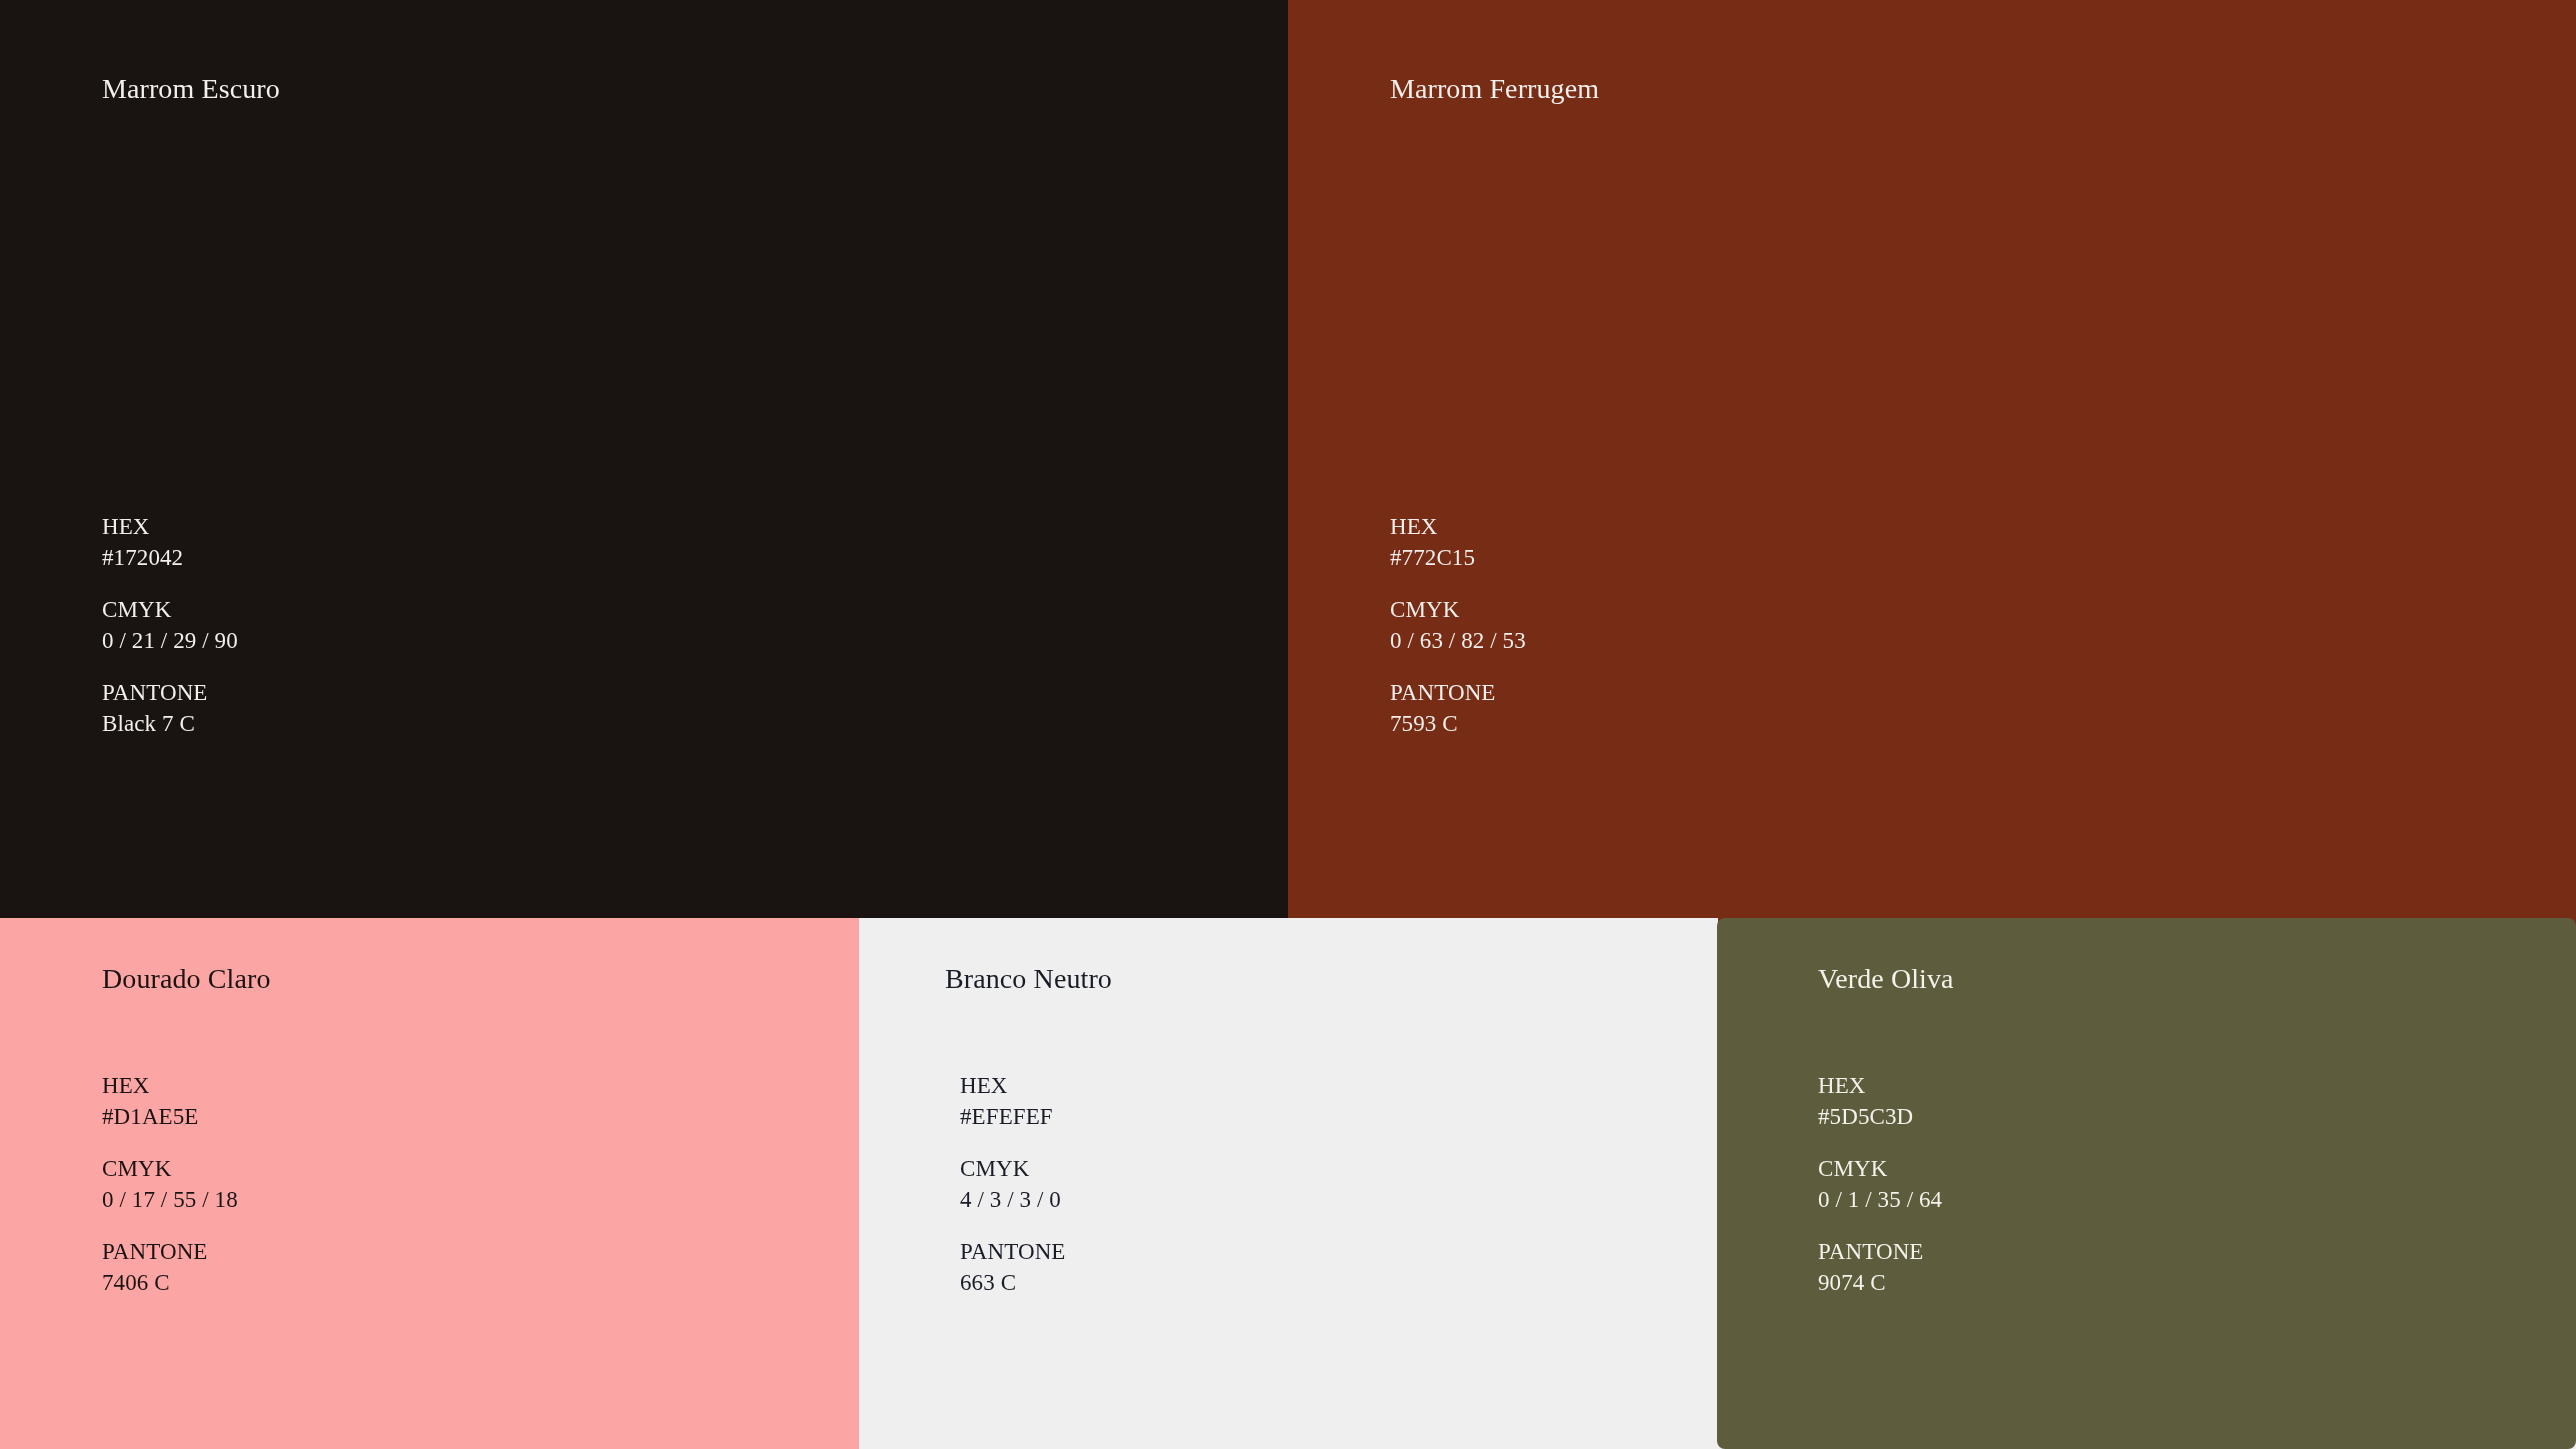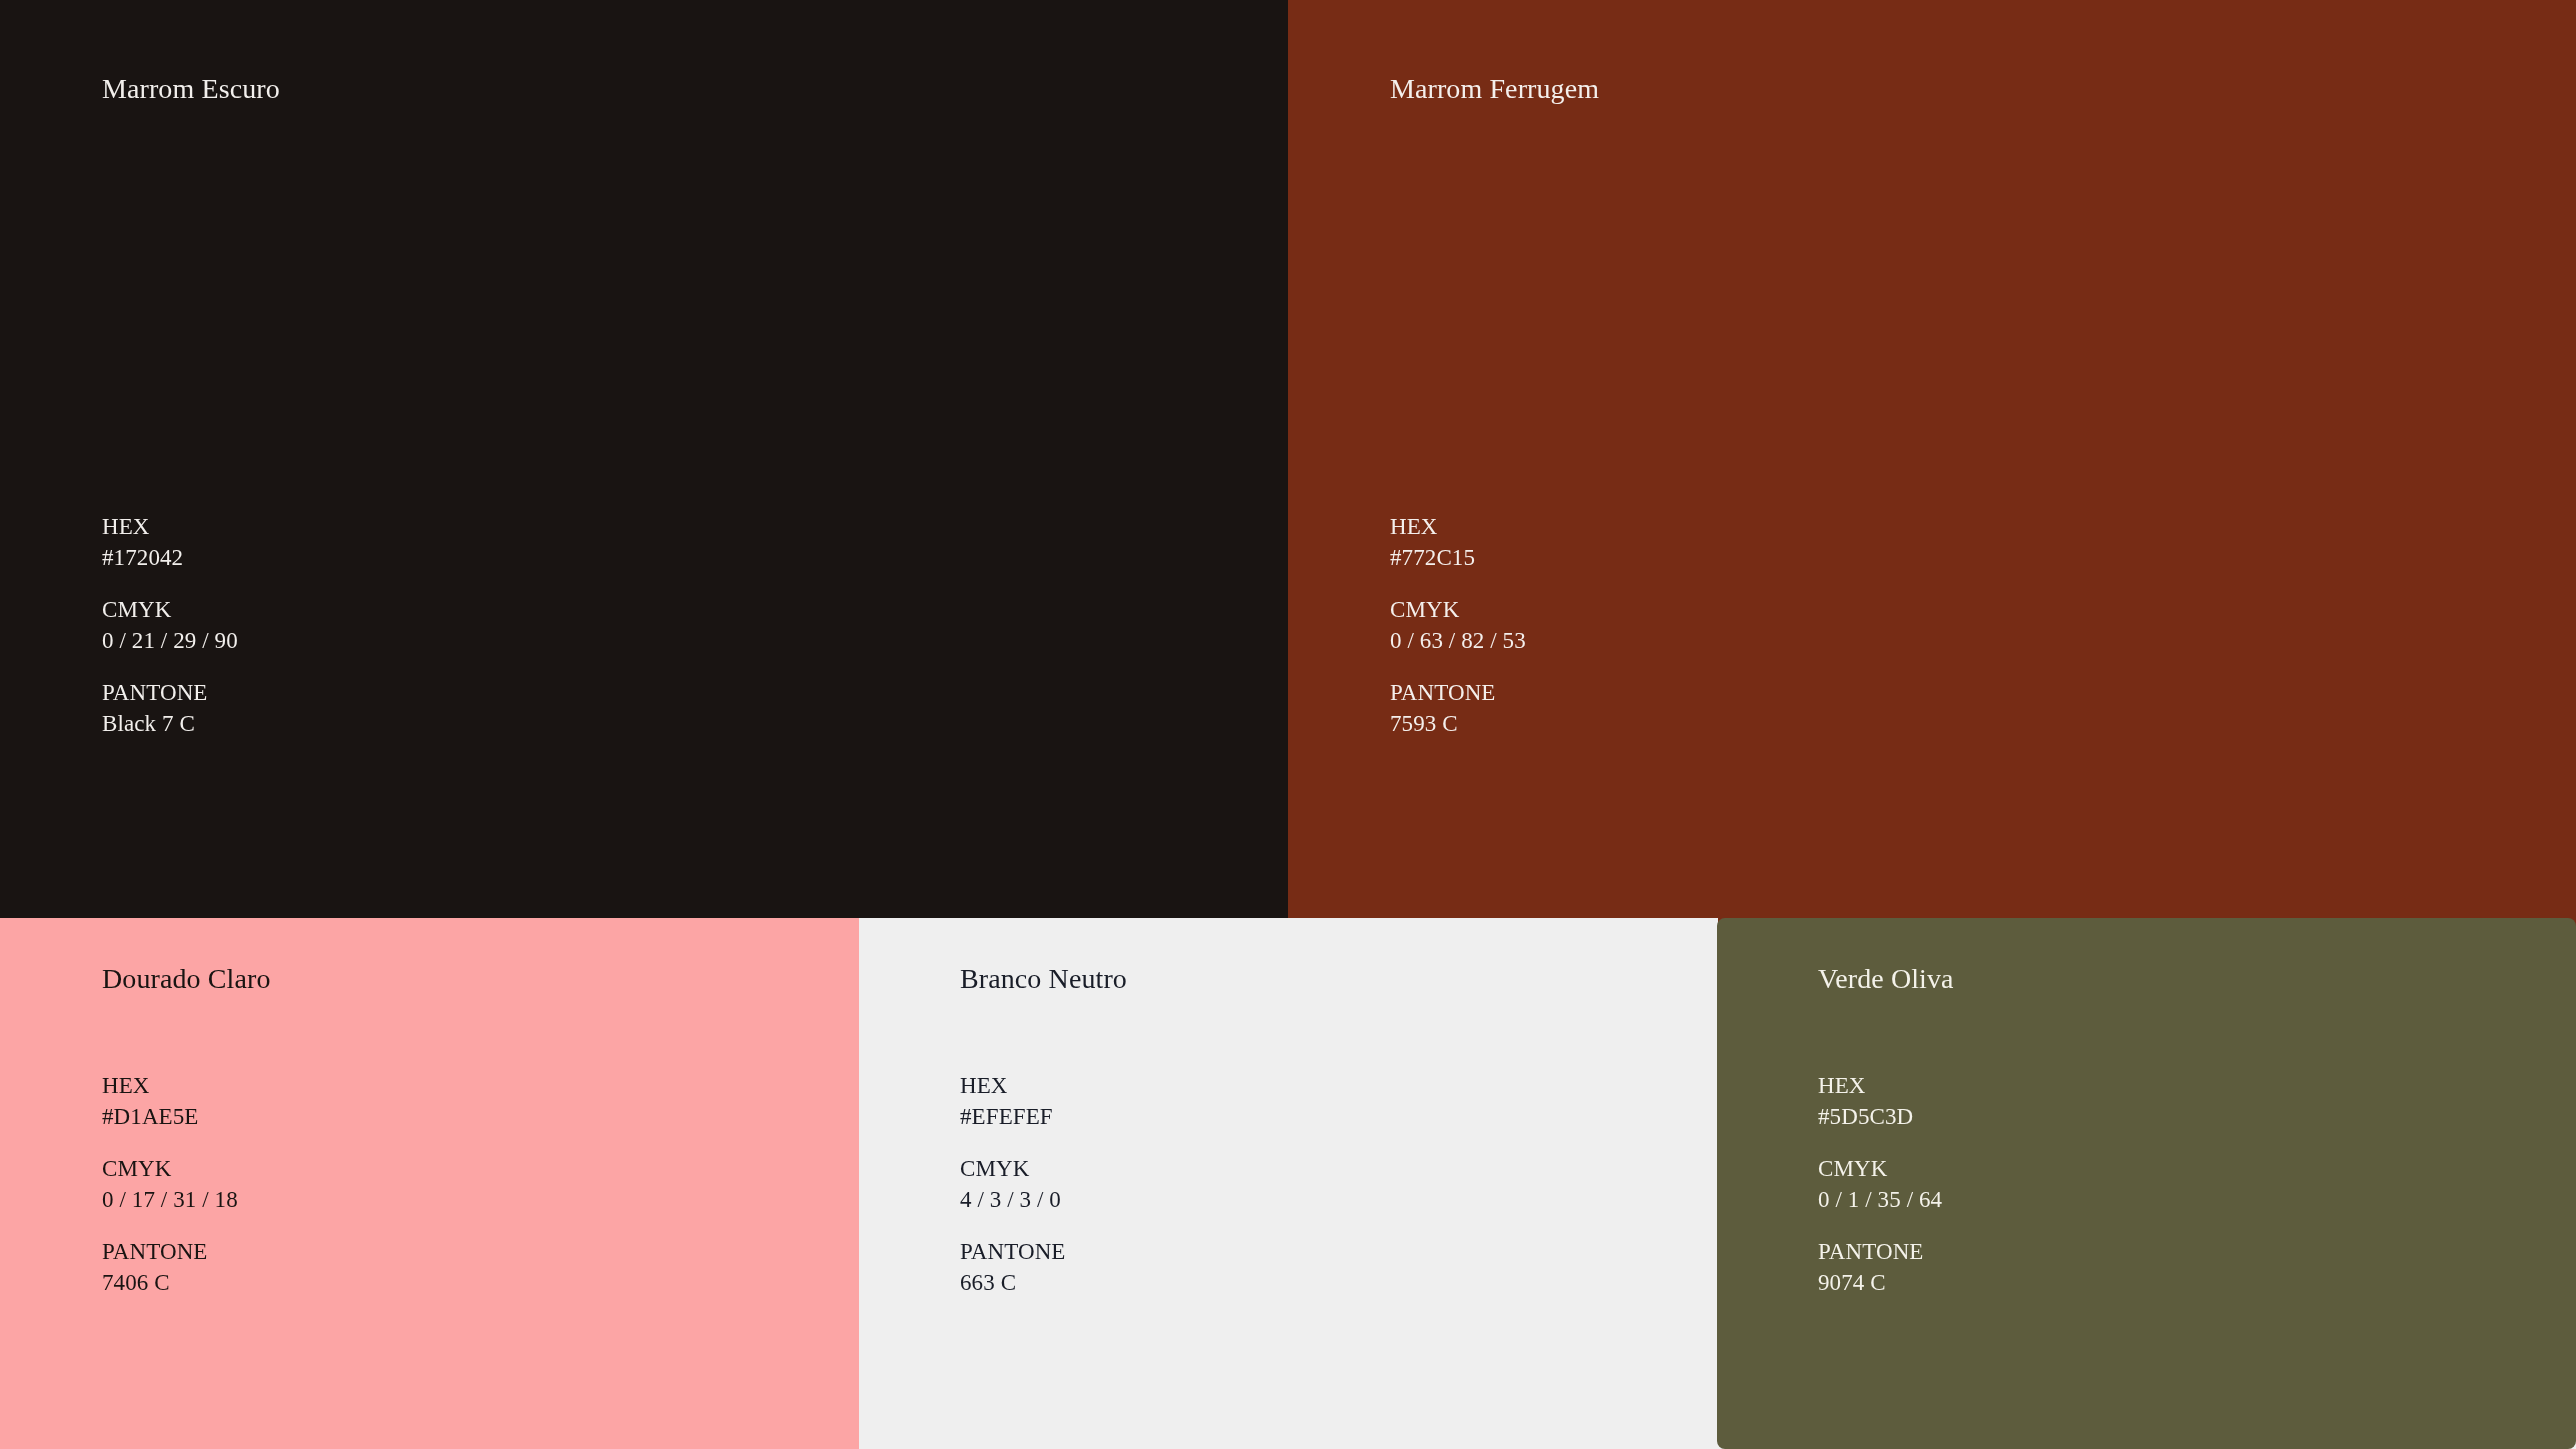--- a/index.html
+++ b/index.html
@@ -50,21 +50,21 @@
 
   .swatch--gold  .swatch__title,
   .swatch--white .swatch__title,
   .swatch--olive .swatch__title { top: 964px; }
 
   
   .swatch--gold  .swatch__title,
   .swatch--white .swatch__title,
   .swatch--olive .swatch__title { top: 46px; }
 
-  .swatch--white .swatch__title { left: 101px; }
+  .swatch--white .swatch__title { left: 86px; }
   .swatch--olive .swatch__title { left: 101px; }
 
   .specs {
     position: absolute;
     left: 102px;
   }
   .swatch--dark  .specs,
   .swatch--rust  .specs { top: 512px; }
 
   .swatch--gold  .specs { top: 153px; left: 102px; }
@@ -132,21 +132,21 @@
 
   <div class="swatch swatch--gold" style="background: #fca5a5; color: rgb(25, 20, 18);">
     <div class="swatch__title">Dourado Claro</div>
     <div class="specs">
       <div class="spec-group">
         <div class="spec-group__label">HEX</div>
         <div class="spec-group__value">#D1AE5E</div>
       </div>
       <div class="spec-group">
         <div class="spec-group__label">CMYK</div>
-        <div class="spec-group__value">0 / 17 / 31 / 18</div>
+        <div class="spec-group__value">0 / 17 / 55 / 18</div>
       </div>
       <div class="spec-group">
         <div class="spec-group__label">PANTONE</div>
         <div class="spec-group__value">7406 C</div>
       </div>
     </div>
   </div>
 
   <div class="swatch swatch--white" style="background: rgb(239, 239, 239); color: rgb(25, 29, 40);">
     <div class="swatch__title">Branco Neutro</div>

